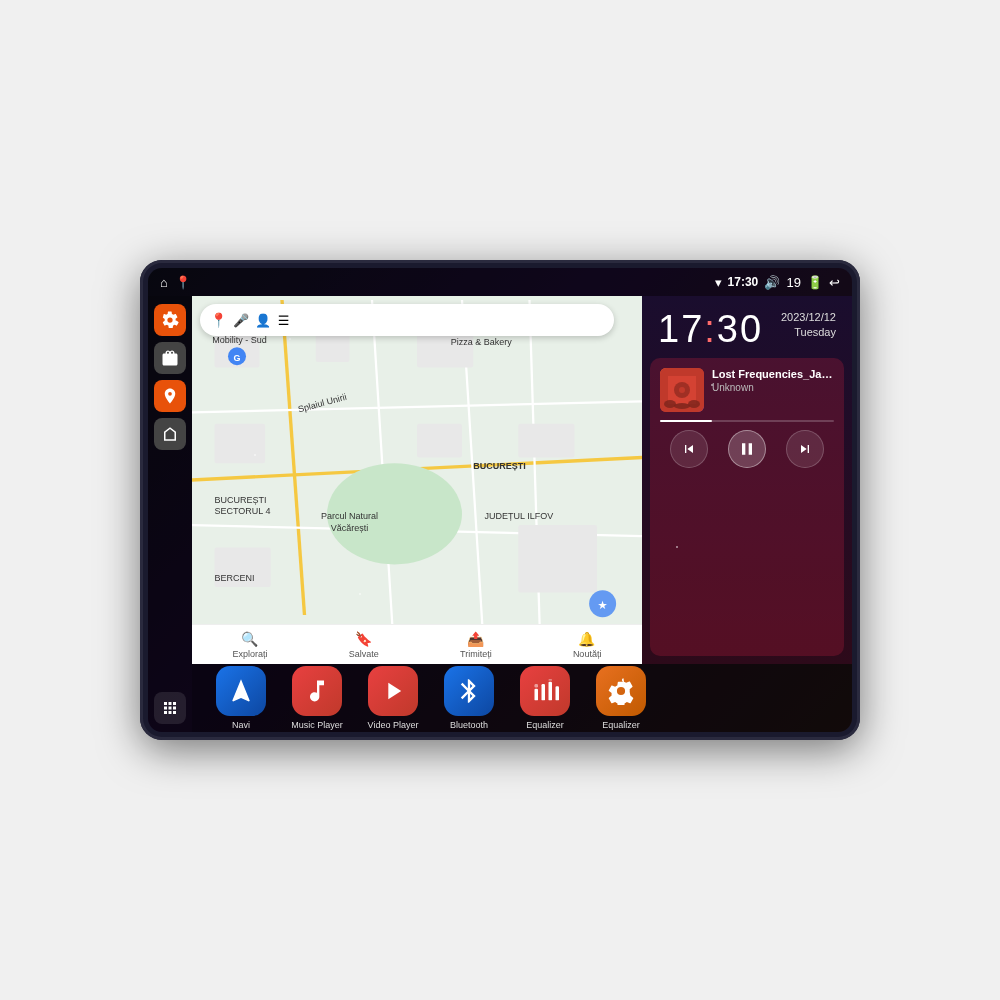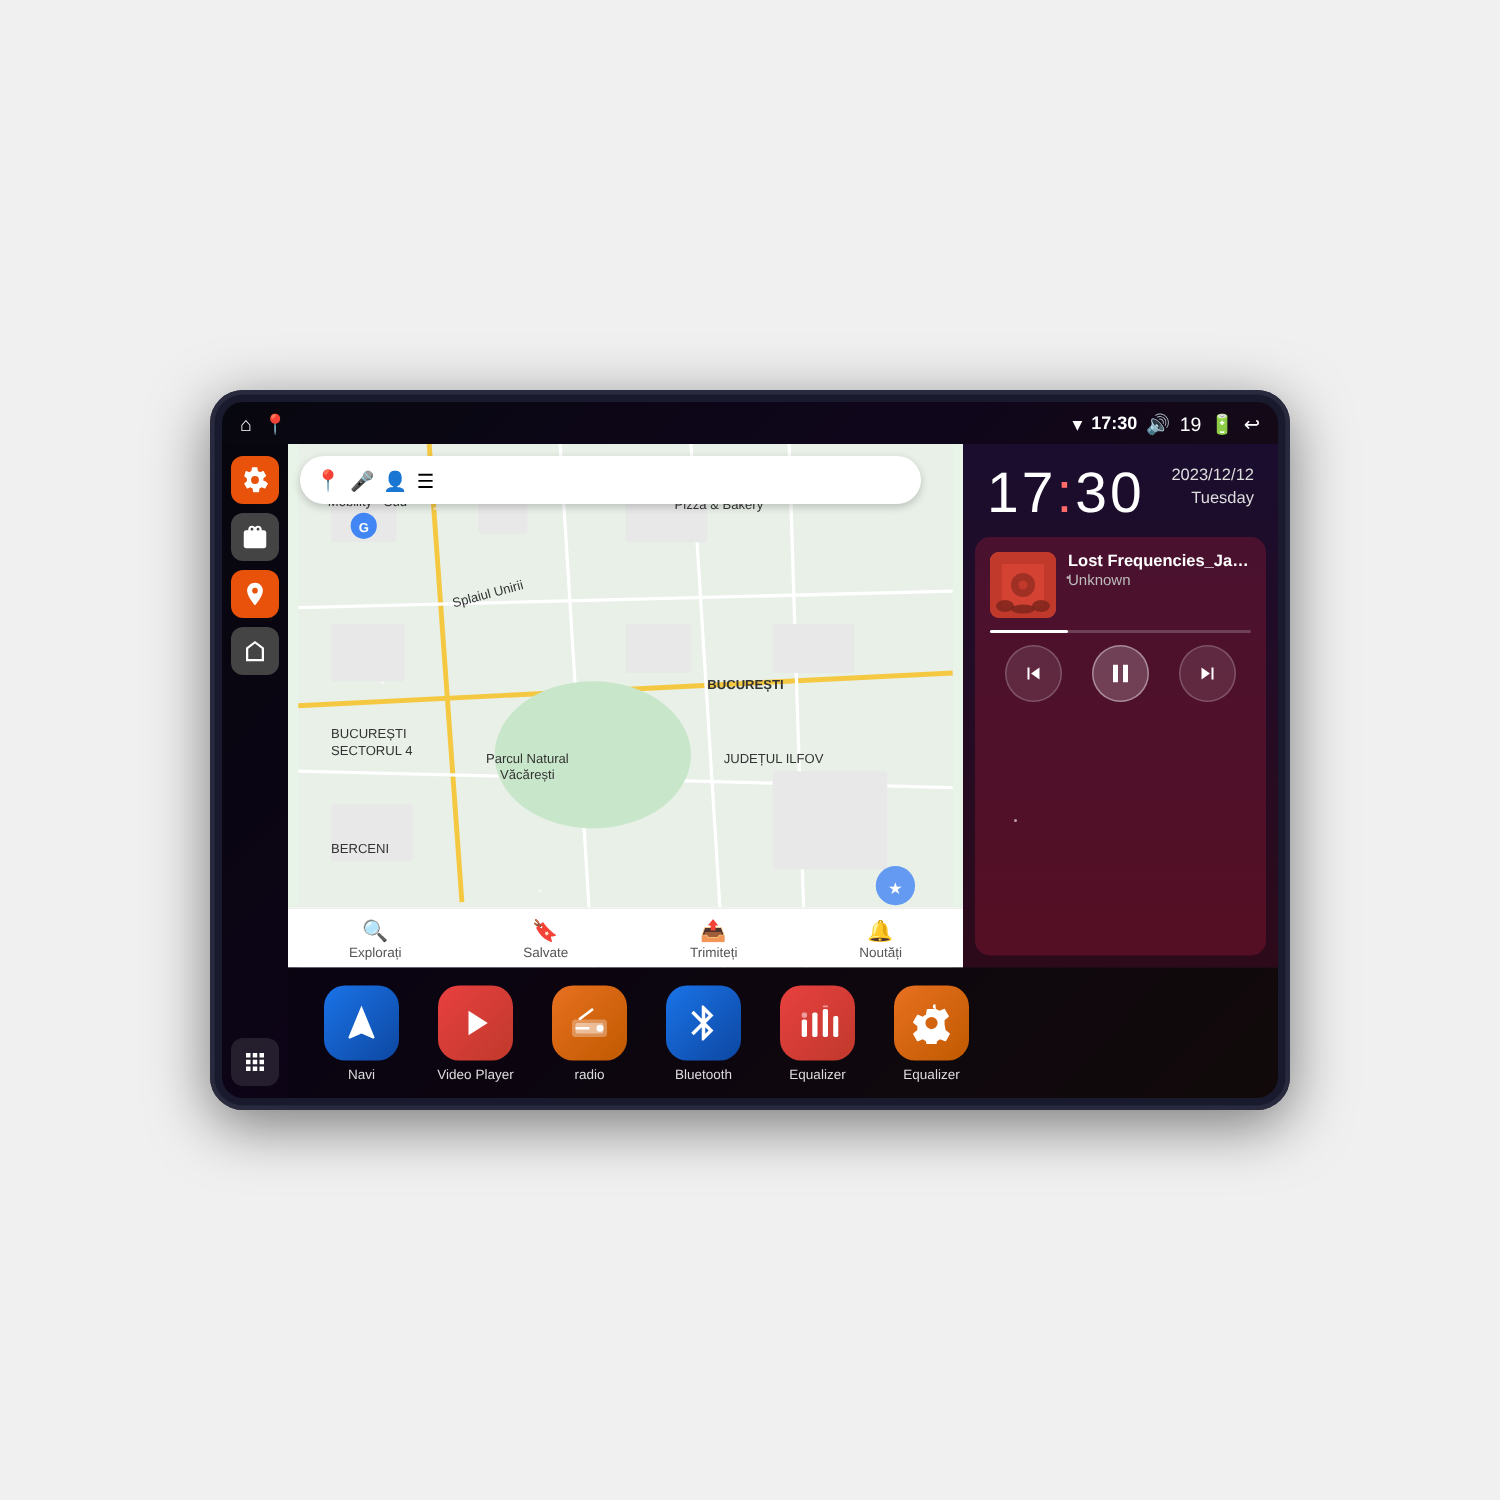--- a/index.html
+++ b/index.html
@@ -301,21 +301,21 @@
       font-size: 14px;
     }
     .ctrl-btn.play {
       background: rgba(255,255,255,0.2);
       border-color: rgba(255,255,255,0.4);
       font-size: 16px;
     }
 
     
     .app-grid-section {
-      height: 87px;
+      height: 68px;
       background: rgba(0,0,0,0.6);
       display: flex;
       align-items: center;
       padding: 0 14px;
       gap: 6px;
       flex-shrink: 0;
     }
 
     .app-icon-item {
       display: flex;
@@ -574,43 +574,38 @@
 
           <div class="app-icon-item">
             <div class="app-icon-box icon-navi">
               <svg viewBox="0 0 24 24" fill="white" width="28" height="28">
                   <path d="M12 2L4.5 20.29l.71.71L12 18l6.79 3 .71-.71z"></path>
                 </svg>
             </div>
             <span class="app-label">Navi</span>
           </div>
 
+          <div class="app-icon-item">
+            <div class="app-icon-box icon-music">
+              <svg viewBox="0 0 24 24" fill="white" width="28" height="28">
+                  <path d="M12 3v10.55c-.59-.34-1.27-.55-2-.55-2.21 0-4 1.79-4 4s1.79 4 4 4 4-1.79 4-4V7h4V3h-6z"></path>
+                </svg>
+            </div>
+            <span class="app-label">Music Player</span>
+          </div>
 
           <div class="app-icon-item">
             <div class="app-icon-box icon-video">
               <svg viewBox="0 0 24 24" fill="white" width="28" height="28">
                   <path d="M8 5v14l11-7z"></path>
                 </svg>
             </div>
             <span class="app-label">Video Player</span>
           </div>
 
-          <div class="app-icon-item">
-            <div class="app-icon-box icon-radio">
-              <svg viewBox="0 0 24 24" fill="white" width="28" height="28">
-                <rect x="2" y="10" width="20" height="10" rx="2" fill="white" opacity="0.3"></rect>
-                <rect x="4" y="12" width="16" height="6" rx="1" fill="white" opacity="0.4"></rect>
-                <circle cx="18" cy="15" r="2" fill="white"></circle>
-                <line x1="4" y1="15" x2="12" y2="15" stroke="white" stroke-width="1.5"></line>
-
-                <line x1="6" y1="10" x2="14" y2="4" stroke="white" stroke-width="1.5"></line>
-              </svg>
-            </div>
-            <span class="app-label">radio</span>
-          </div>
 
           <div class="app-icon-item">
             <div class="app-icon-box icon-bluetooth">
               <svg viewBox="0 0 24 24" fill="white" width="28" height="28">
                   <path d="M17.71 7.71L12 2h-1v7.59L6.41 5 5 6.41 10.59 12 5 17.59 6.41 19 11 14.41V22h1l5.71-5.71-4.3-4.29 4.3-4.29zM13 5.83l1.88 1.88L13 9.59V5.83zm1.88 10.46L13 18.17v-3.76l1.88 1.88z"></path>
                 </svg>
             </div>
             <span class="app-label">Bluetooth</span>
           </div>
 

